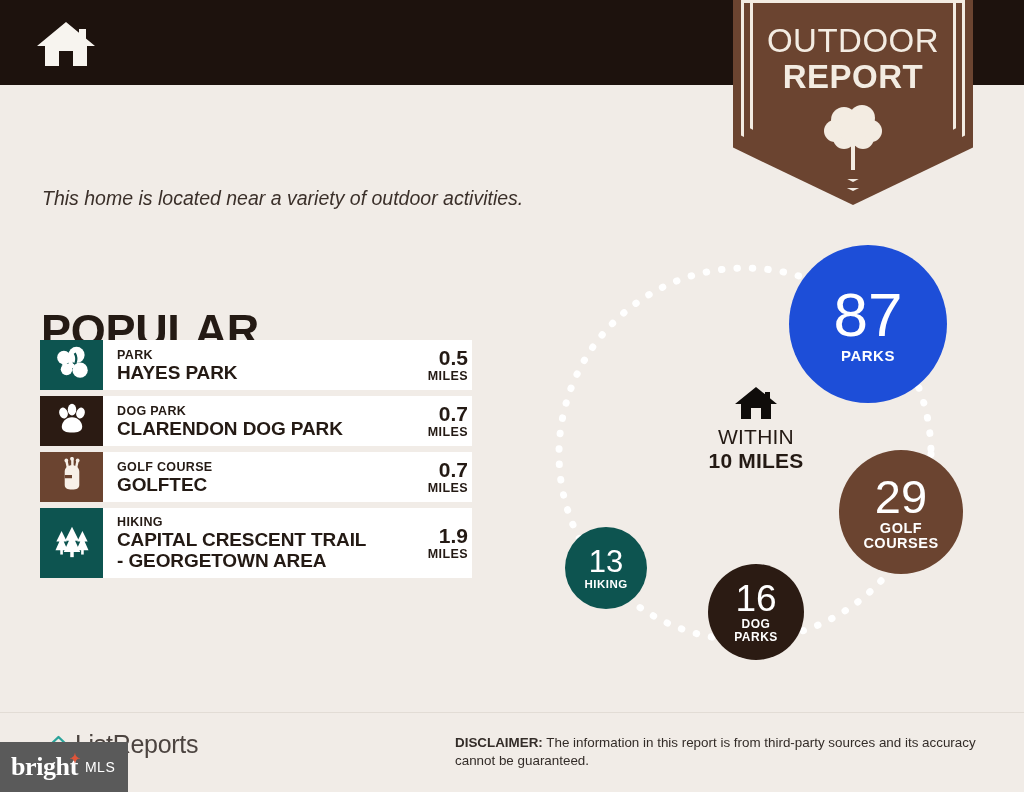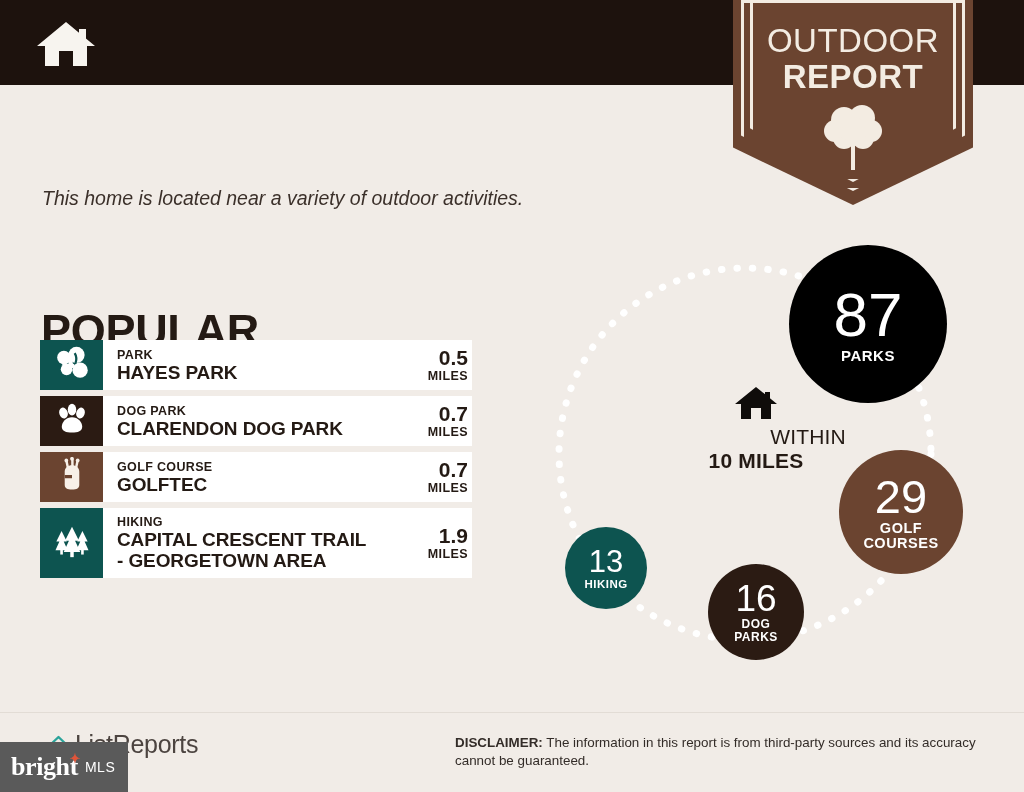--- a/index.html
+++ b/index.html
@@ -107,41 +107,41 @@
   .diagram{position:absolute;left:518px;top:222px;width:506px;height:450px;}
   .ring{position:absolute;left:0;top:0;}
   .bub{
     position:absolute;border-radius:50%;
     display:flex;flex-direction:column;align-items:center;justify-content:center;
     color:#ffffff;text-align:center;
   }
   .bub .n{font-weight:normal;line-height:1;}
   .bub .l{font-weight:bold;letter-spacing:0.5px;line-height:1.05;}
 
-  .b-parks{left:271px;top:23px;width:158px;height:158px;background:#000000;}
+  .b-parks{left:271px;top:23px;width:158px;height:158px;background:#1d4ed8;}
   .b-parks .n{font-size:62px;margin-bottom:2px;}
   .b-parks .l{font-size:15px;}
 
   .b-golf{left:321px;top:228px;width:124px;height:124px;background:#6b4430;}
   .b-golf .n{font-size:47px;margin-bottom:1px;}
   .b-golf .l{font-size:14.5px;}
 
   .b-dog{left:190px;top:342px;width:96px;height:96px;background:#2b1b13;}
   .b-dog .n{font-size:37px;margin-bottom:1px;}
   .b-dog .l{font-size:12px;}
 
   .b-hike{left:47px;top:305px;width:82px;height:82px;background:#0d5450;}
   .b-hike .n{font-size:31px;margin-bottom:1px;}
   .b-hike .l{font-size:11.5px;}
 
   .center{
     position:absolute;left:148px;top:163px;width:180px;text-align:center;
   }
   .center-house{margin:0 auto 4px;width:44px;height:36px;}
-  .c-l1{font-size:21px;color:#241a14;font-weight:normal;letter-spacing:0.2px;line-height:24px;text-align:right;}
+  .c-l1{font-size:21px;color:#241a14;font-weight:normal;letter-spacing:0.2px;line-height:24px;}
   .c-l2{font-size:21px;color:#241a14;font-weight:bold;letter-spacing:0.2px;line-height:24px;}
 
   
   .footer-rule{position:absolute;left:0;top:712px;width:1024px;height:1px;background:#e2dcd5;}
   .lr-logo{position:absolute;left:45px;top:730px;display:flex;align-items:center;}
   .lr-mark{width:27px;height:24px;margin-right:3px;}
   .lr-txt{font-size:25px;color:#4c4440;font-weight:normal;letter-spacing:-0.3px;}
   .disc{
     position:absolute;left:455px;top:734px;width:535px;
     font-size:13.4px;color:#332c28;line-height:17.5px;

